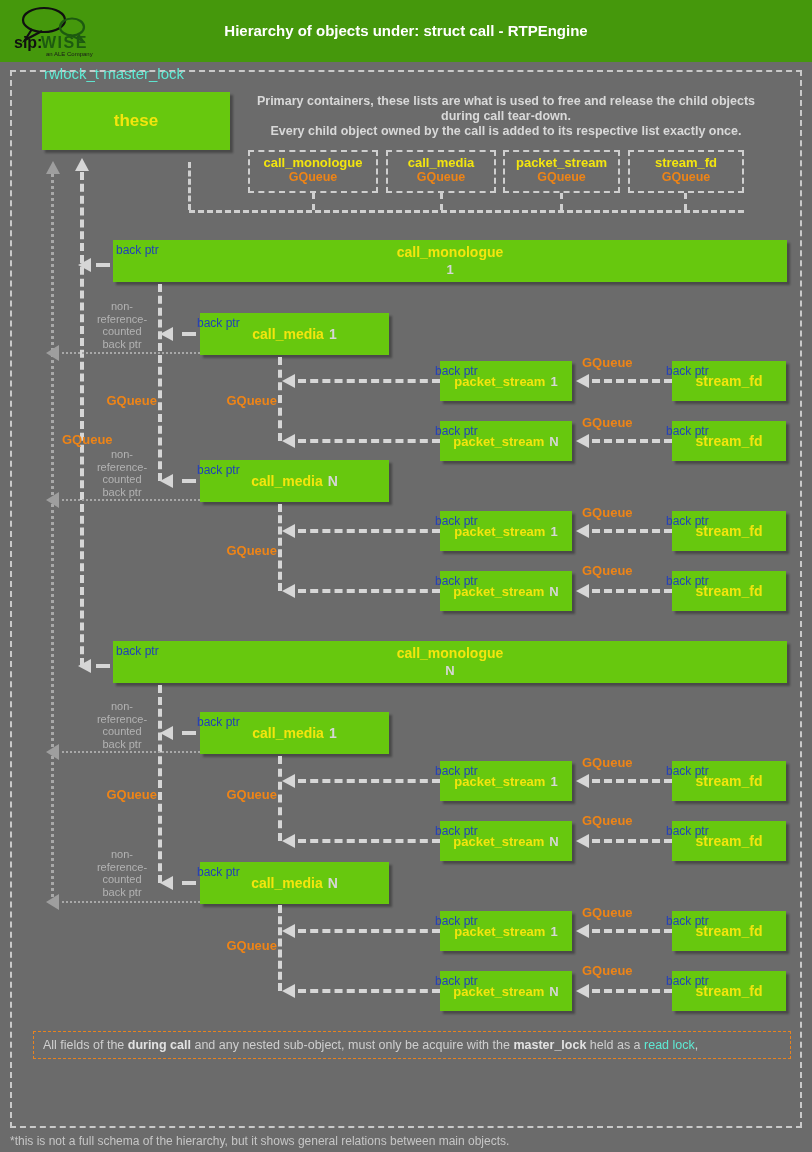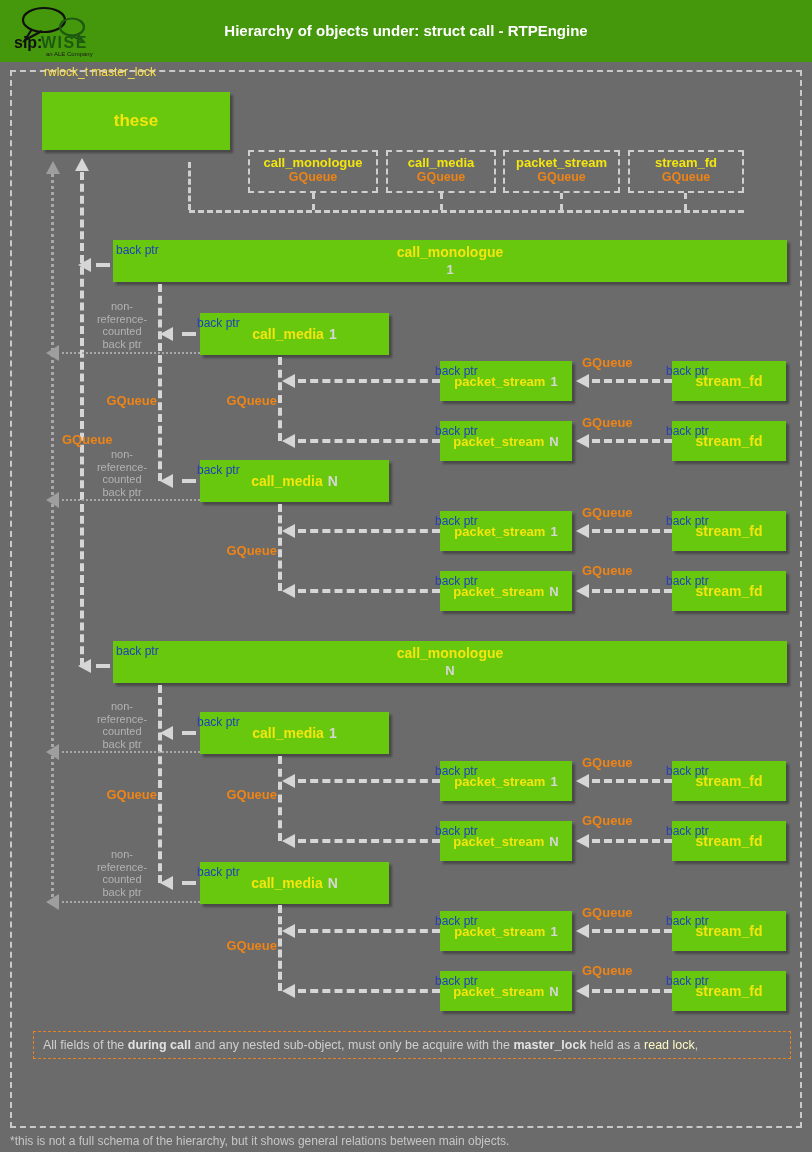--- a/index.html
+++ b/index.html
@@ -35,28 +35,28 @@
   .al.dot{border-right-color:#9e9e9e;border-top-width:8px;border-bottom-width:8px;}
   .au{position:absolute;width:0;height:0;border-left:7px solid transparent;border-right:7px solid transparent;
       border-bottom:13px solid #d6d6d6;}
   .au.dot{border-bottom-color:#9e9e9e;}
   
   .bp{position:absolute;color:#2140bb;font-size:12px;z-index:5;white-space:nowrap;}
   .gq{position:absolute;color:#ee8416;font-weight:bold;font-size:13px;white-space:nowrap;z-index:5;}
   .gq.r{text-align:right;}
   .nonref{position:absolute;color:#b3b3b3;font-size:11px;line-height:12.5px;text-align:center;
           white-space:pre-line;}
-  #locklabel{position:absolute;left:44px;top:65px;color:#fde047;font-size:12px;}
+  #locklabel{position:absolute;left:44px;top:65px;color:#5eead4;font-size:15px;}
   #intro{position:absolute;left:246px;top:94px;width:520px;text-align:center;color:#d9d9d9;
          font-weight:bold;font-size:12.5px;line-height:15px;}
   
   #note{position:absolute;left:33px;top:1031px;width:738px;border:1px dashed #e8821e;
         padding:6px 9px;color:#cfcfcf;font-size:12.5px;line-height:14px;}
   #note b{color:#e2e2e2;}
-  #note .readlock{color:#fef9c3;}
+  #note .readlock{color:#5eead4;}
   #note .writelock{color:#ee8c1c;}
   #note .l3{margin-top:14px;}
   #footnote{position:absolute;left:10px;top:1134px;color:#c6c6c6;font-size:12px;}
   
   #logo{position:absolute;left:12px;top:5px;width:95px;height:54px;}
 </style>
 </head>
 <body>
 
 <div id="screen">
@@ -74,20 +74,25 @@
     <div id="title">Hierarchy of objects under: struct call - RTPEngine</div>
   </div>
 
   <div id="frame"></div>
 
   <div id="locklabel">rwlock_t master_lock</div>
   <div class="gbox" style="left:42px;top:92px;width:188px;height:58px;font-size:17px;">
     <span>these</span>
   </div>
 
+  <div id="intro">
+    <div>Primary containers, these lists are what is used to free and release the child objects</div>
+    <div>during call tear-down.</div>
+    <div>Every child object owned by the call is added to its respective list exactly once.</div>
+  </div>
 
   <div class="qbox" style="left:248px;top:150px;width:130px;height:43px;">
     <div class="qn">call_monologue</div>
     <div class="qt">GQueue</div>
   </div>
   <div class="qbox" style="left:386px;top:150px;width:110px;height:43px;">
     <div class="qn">call_media</div>
     <div class="qt">GQueue</div>
   </div>
   <div class="qbox" style="left:503px;top:150px;width:117px;height:43px;">

